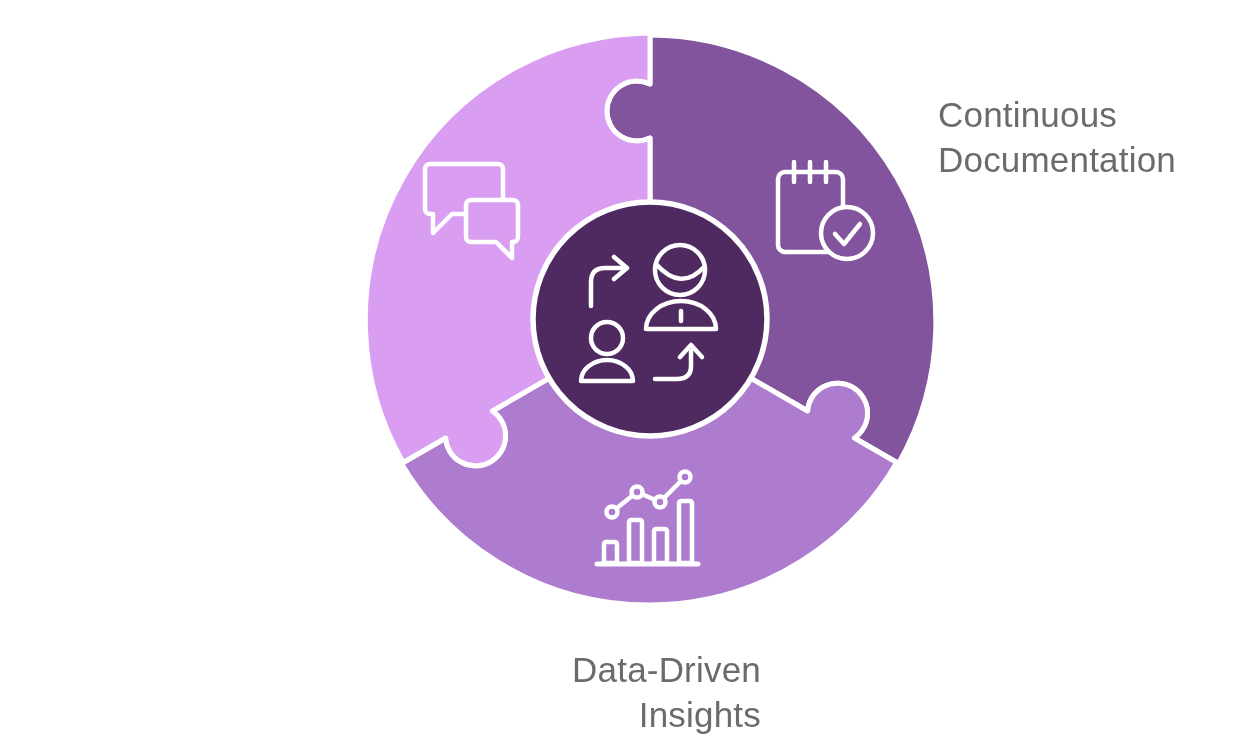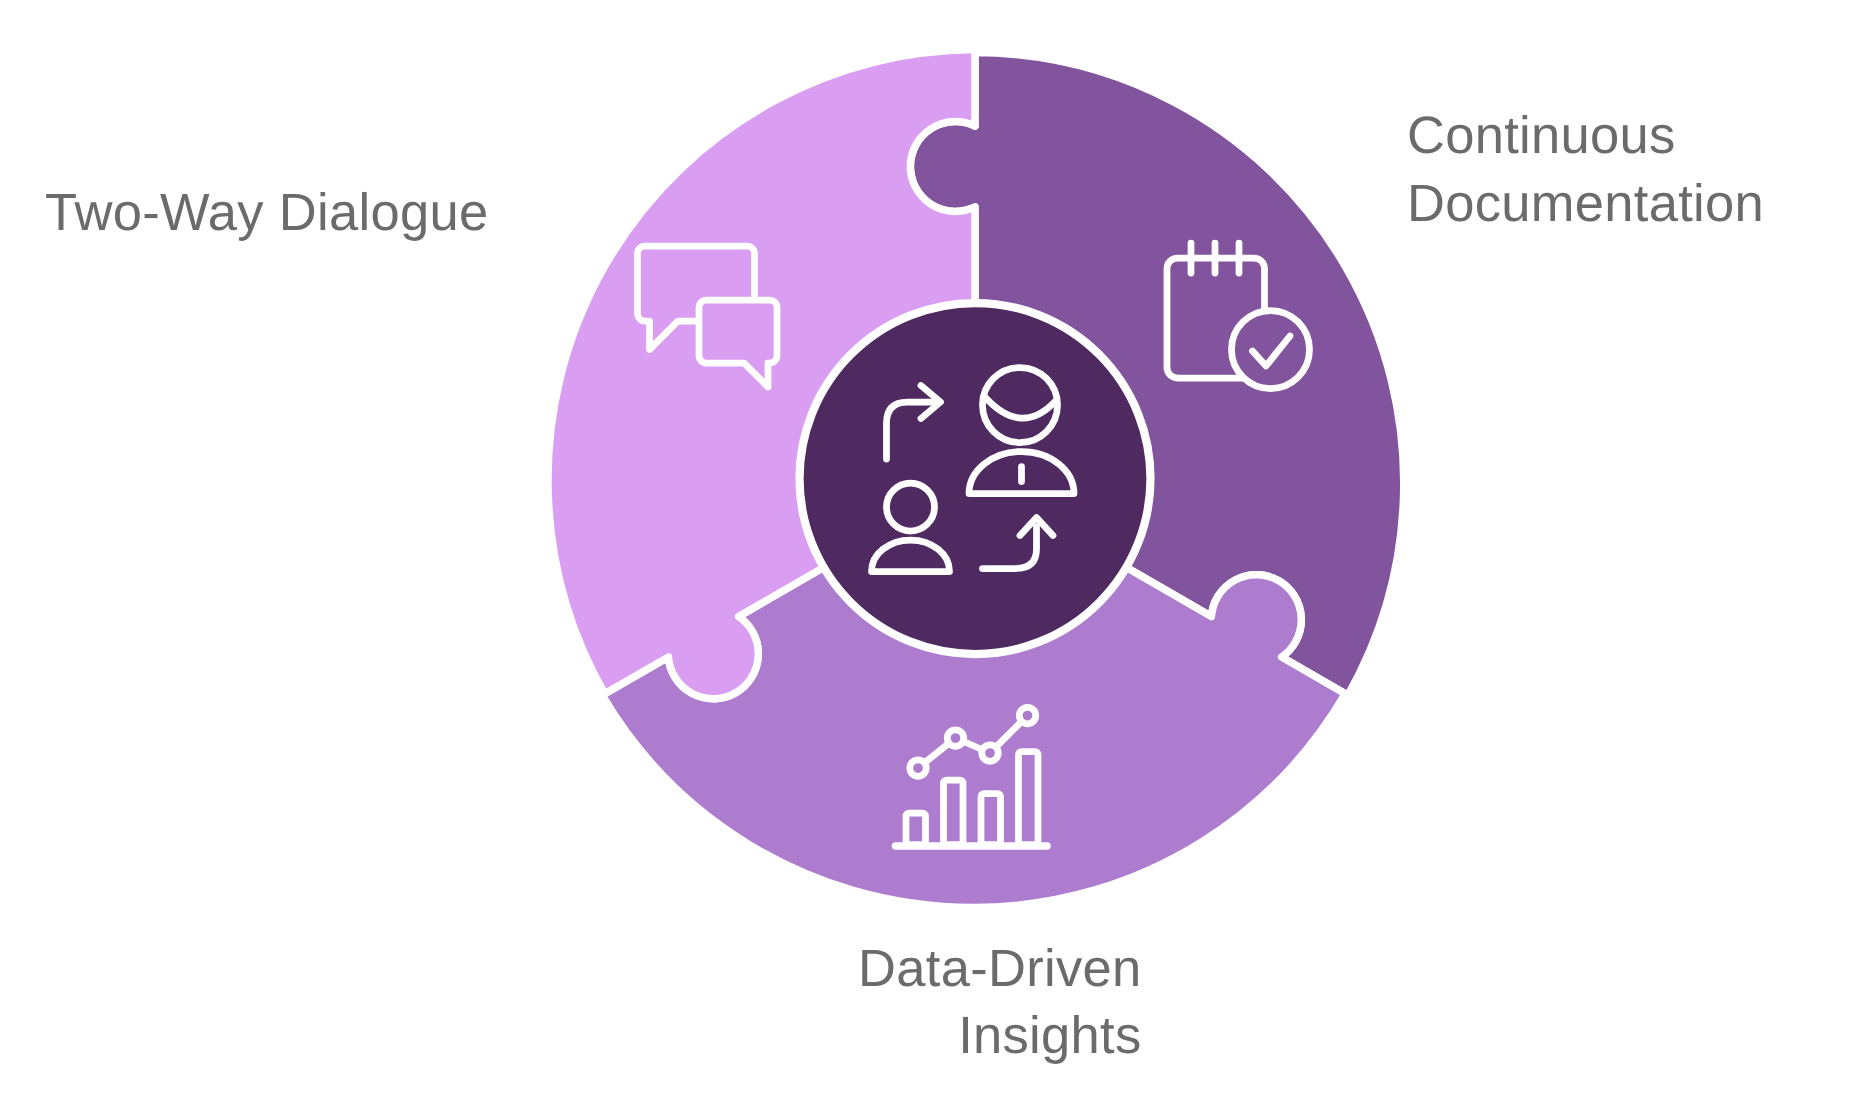--- a/index.html
+++ b/index.html
@@ -33,20 +33,21 @@
   }
   .center-ring { stroke: #ffffff; stroke-width: 5.5; }
 
   .label {
     position: absolute;
     color: #6b6b6b;
     font-size: 35px;
     line-height: 45px;
     font-weight: 400;
     letter-spacing: 0.2px;
+    margin-top: 24px;
   }
   #label-left  { left: 30px;  top: 119px; white-space: nowrap; }
   #label-right { left: 938px; top: 68px;  width: 290px; text-align: left; }
   #label-bottom{ left: 521px; top: 623px; width: 240px; text-align: right; }
 </style>
 </head>
 <body>
 
 <div id="stage">
 
@@ -110,19 +111,18 @@
       <path class="iconline" d="M 656 264 Q 681 292 704 267"></path>
       <path class="iconline" d="M 646 329 A 35 28 0 0 1 716 329 Z"></path>
       <path class="iconline" d="M 681 311 L 681 321"></path>
       <circle class="iconline" cx="607" cy="338" r="16"></circle>
       <path class="iconline" d="M 581 381 A 26 21 0 0 1 633 381 Z"></path>
       <path class="iconline" d="M 691 351 L 691 366 Q 691 379 677 379 L 655 379"></path>
       <path class="iconline" d="M 680 357 L 691 345 L 702 357"></path>
     </g>
   </svg>
 
-  <div id="label-left" class="label">Two-Way Dialogue</div>
 
   <div id="label-right" class="label">Continuous Documentation</div>
 
   <div id="label-bottom" class="label">Data-Driven Insights</div>
 
 </div>
 
 </body></html>

